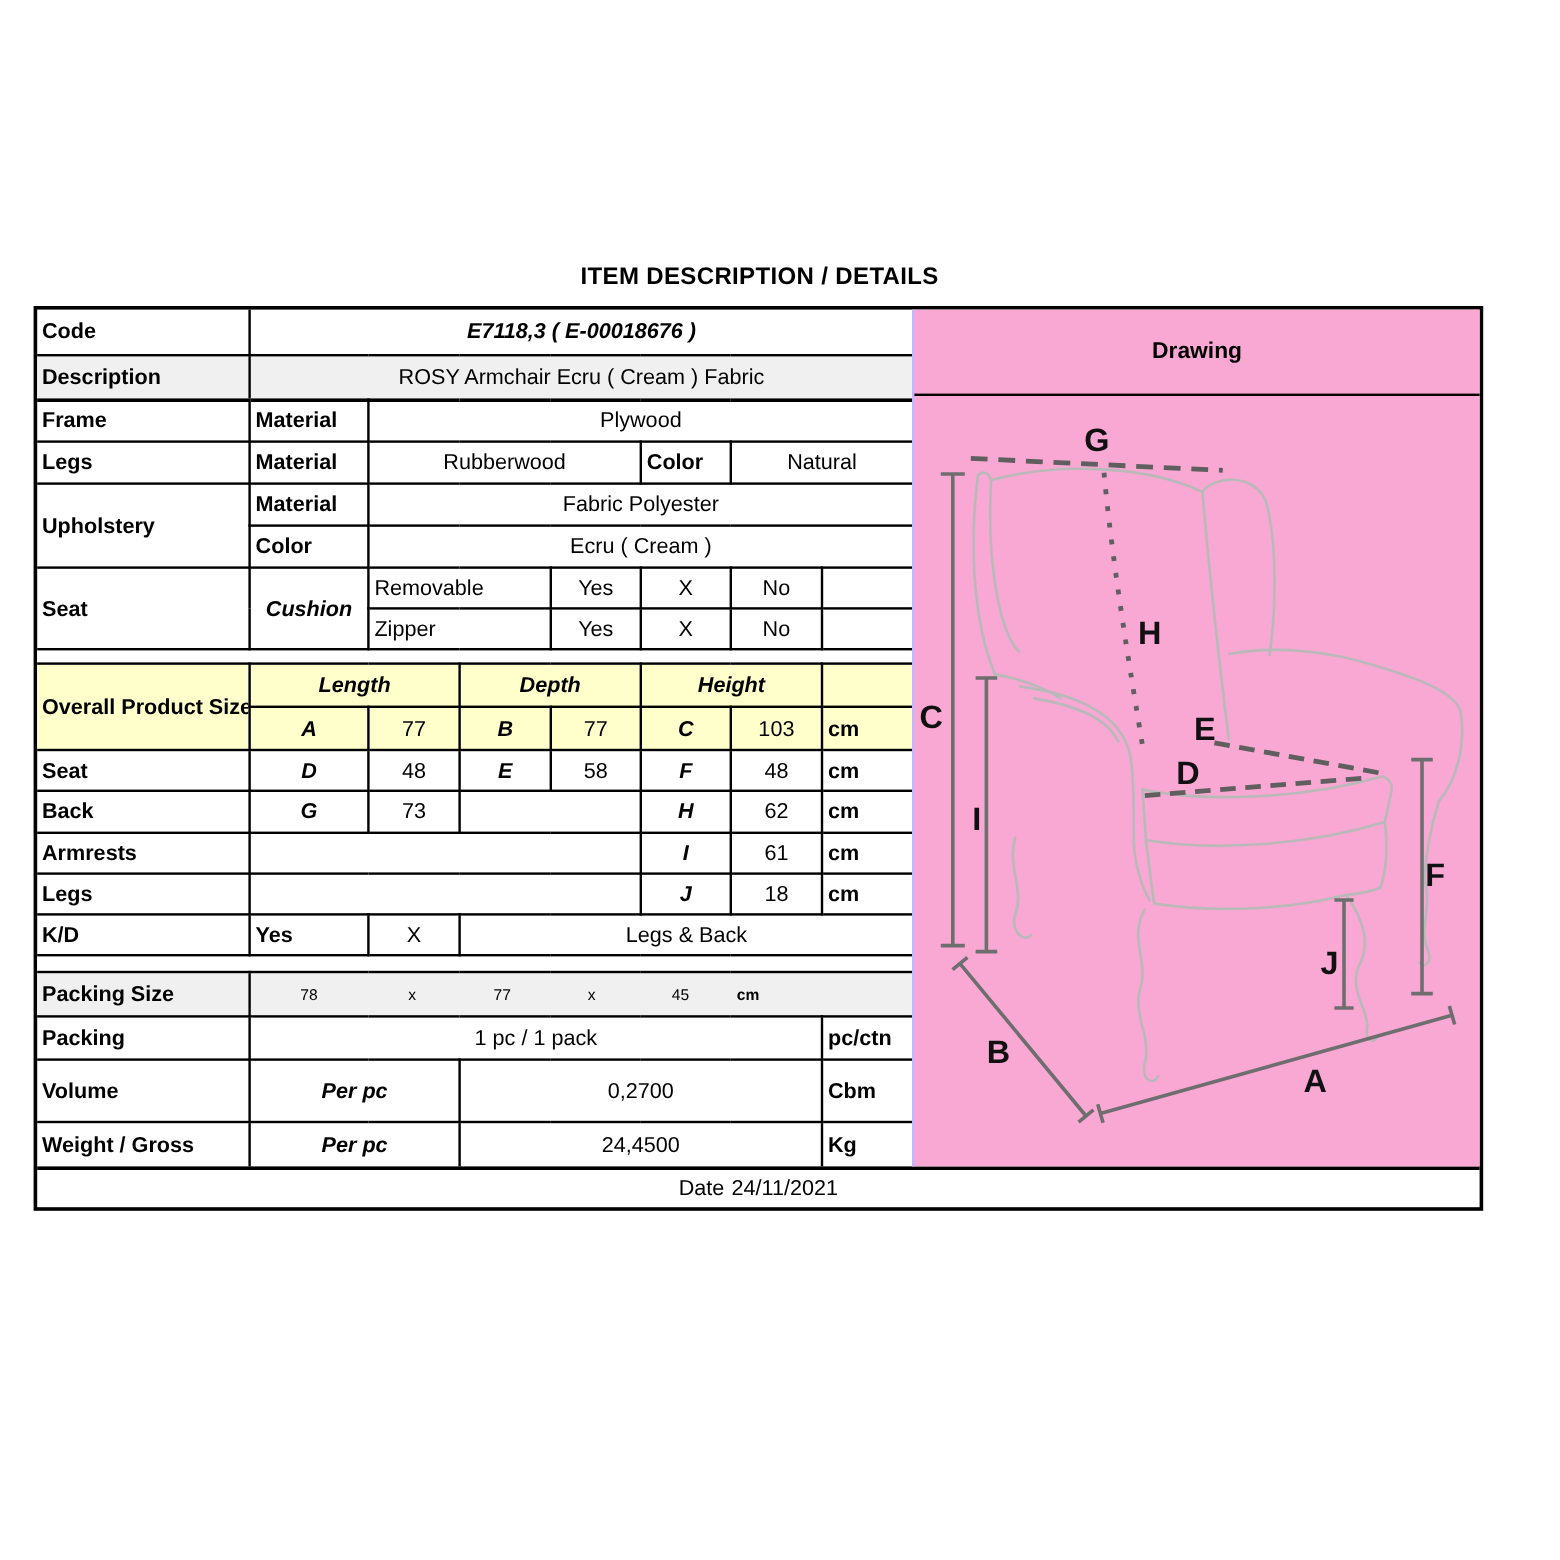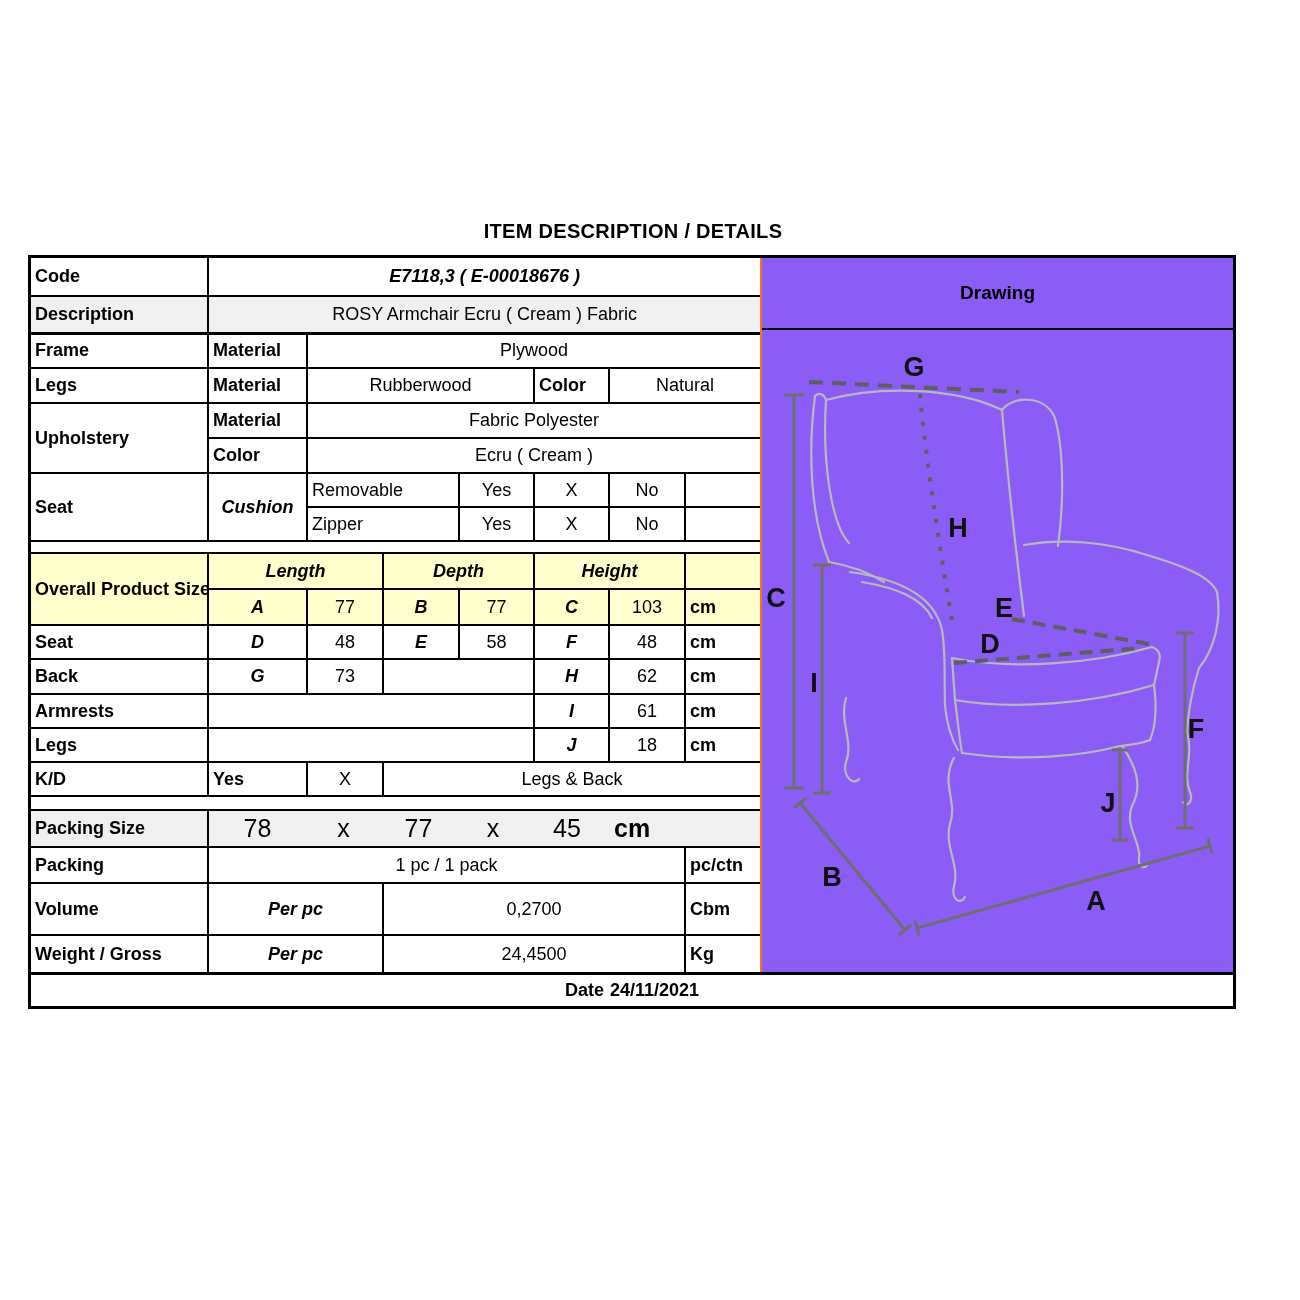--- a/index.html
+++ b/index.html
@@ -17,29 +17,29 @@
   td.ctr{text-align:center;}
   td.big{font-size:19px;}
   td.bold{font-weight:700;font-style:italic;}
   td.unit{font-weight:700;text-align:left;padding-left:8px;}
   tr.shade td{background:#f0f0f0;}
   tr.yellow td{background:#ffffcc;}
   td.gapcell{border-top:3px solid #000;border-bottom:3px solid #000;background:#fff;}
   tr.sect-end td{border-bottom:3px solid #000;}
   .sizehead{font-weight:700;font-size:17px;text-align:center;white-space:normal;line-height:1.15;}
   .packflex{display:flex;align-items:center;}
-  .packflex span{display:block;text-align:center;font-size:25px;}
+  .packflex span{display:block;text-align:center;font-size:13px;}
   .pf1{width:97px;} .pf2{width:75px;} .pf3{width:75px;} .pf4{width:74px;} .pf5{width:74px;}
   .pf6{flex:1;text-align:left !important;padding-left:10px;font-weight:700;}
-  .drawing-cell{flex:1;border-left:2px solid #f97316;display:flex;flex-direction:column;background:#8b5cf6;}
+  .drawing-cell{flex:1;border-left:2px solid #c4b5fd;display:flex;flex-direction:column;background:#f9a8d4;}
   .drawing-header{height:70px;border-bottom:2px solid #000;display:flex;align-items:center;
                   justify-content:center;font-size:19px;font-weight:700;}
   .drawing-area{position:relative;flex:1;overflow:hidden;}
   .date-row{border-top:3px solid #000;height:31px;display:flex;align-items:center;
-            justify-content:center;font-size:18px;font-weight:700;gap:6px;}
+            justify-content:center;font-size:18px;font-weight:400;gap:6px;}
   svg text.dim{font-family:"Liberation Sans","DejaVu Sans",sans-serif;font-size:27px;font-weight:700;fill:#111;}
 </style>
 </head>
 <body>
 
 <div class="canvas">
 
   <div class="page-title">ITEM DESCRIPTION / DETAILS</div>
 
   <div class="sheet">

